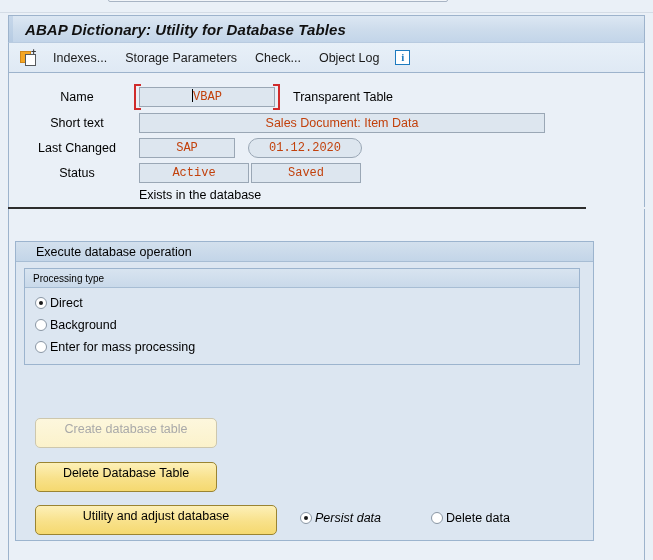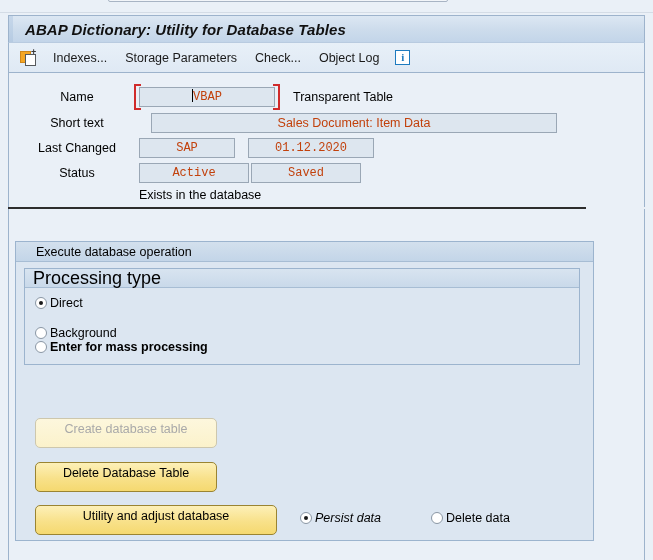--- a/index.html
+++ b/index.html
@@ -278,21 +278,21 @@
     background: #dce6f1;
   }
   #gbox-inner > .gb-header {
     height: 19px;
     box-sizing: border-box;
     background: linear-gradient(to bottom, #d8e4f0 0%, #c9d9ea 100%);
     border-bottom: 1px solid #a7bdd4;
     display: flex;
     align-items: center;
     padding-left: 8px;
-    font-size: 18px;
+    font-size: 10px;
     color: #000;
   }
 
   
   .radio-row {
     display: flex;
     align-items: center;
     height: 16px;
     margin-left: 10px;
     cursor: default;
@@ -370,29 +370,29 @@
 <div id="formpanel">
 
   <div class="frow" style="left:6px; top:14px;">
     <div class="flabel" style="width:124px;">Name</div>
     <div class="focus-wrap">
       <div class="fld" style="width:136px;"><span class="caret"></span><span>VBAP</span></div>
     </div>
     <div class="plain" style="margin-left:18px;">Transparent Table</div>
   </div>
 
-  <div class="frow" style="left:6px; top:40px;gap:12px;">
+  <div class="frow" style="left:6px; top:40px;">
     <div class="flabel" style="width:124px;">Short text</div>
     <div class="fld sans" style="width:406px;">Sales Document: Item Data</div>
   </div>
 
   <div class="frow" style="left:6px; top:65px;">
     <div class="flabel" style="width:124px;">Last Changed</div>
     <div class="fld" style="width:96px;">SAP</div>
-    <div class="fld" style="width:126px; margin-left:13px;">01.12.2020</div>
+    <div class="fld" style="width:114px; margin-left:13px;border-radius:10px;">01.12.2020</div>
   </div>
 
   <div class="frow" style="left:6px; top:90px;">
     <div class="flabel" style="width:124px;">Status</div>
     <div class="fld" style="width:110px;">Active</div>
     <div class="fld" style="width:110px; margin-left:2px;">Saved</div>
   </div>
 
   <div class="frow" style="left:6px; top:112px;">
     <div class="flabel" style="width:124px;"></div>
@@ -407,25 +407,25 @@
   <div id="gbox-outer">
     <div class="gb-header">Execute database operation</div>
 
     <div id="gbox-inner">
       <div class="gb-header">Processing type</div>
 
       <div class="radio-row abs" style="left:0px; top:26px;">
         <span class="radio on"></span>
         <span class="radio-label">Direct</span>
       </div>
-      <div class="radio-row abs" style="left:0px; top:56px;">
+      <div class="radio-row abs" style="left:0px; top:48px;">
         <span class="radio"></span>
         <span class="radio-label">Background</span>
       </div>
-      <div class="radio-row abs" style="left:0px; top:70px;font-weight:bold;">
+      <div class="radio-row abs" style="left:0px; top:70px;">
         <span class="radio"></span>
         <span class="radio-label">Enter for mass processing</span>
       </div>
     </div>
 
     <div class="btn disabled abs" style="left:19px; top:176px; width:182px;">Create database table</div>
 
     <div class="btn abs" style="left:19px; top:220px; width:182px;">Delete Database Table</div>
 
     <div class="btn abs" style="left:19px; top:263px; width:242px;">Utility and adjust database</div>

